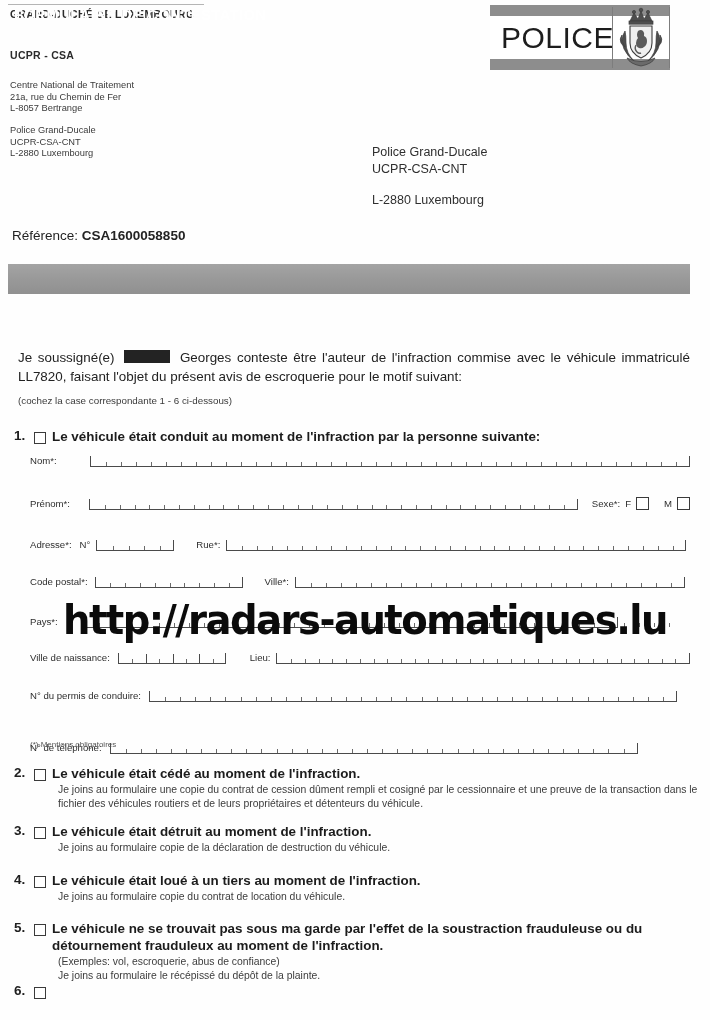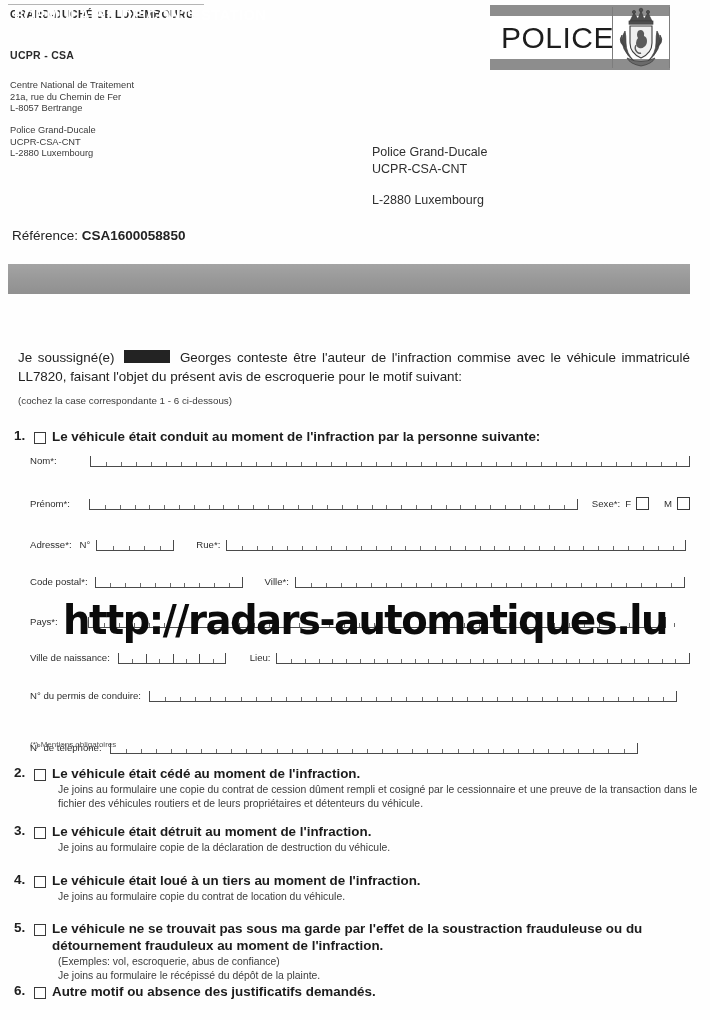--- a/index.html
+++ b/index.html
@@ -540,21 +540,21 @@
         <span class="tick" style="left: 285px;"></span>
         <span class="tick" style="left: 300px;"></span>
         <span class="tick" style="left: 315px;"></span>
         <span class="tick" style="left: 330px;"></span>
         <span class="tick" style="left: 345px;"></span>
         <span class="tick" style="left: 360px;"></span>
         <span class="tick" style="left: 375px;"></span>
       </span>
   </div>
 
-  <div class="frow" style="left:30px; top:616px; width:636px;">
+  <div class="frow" style="left:30px; top:616px; width:588px;">
     <span class="flabel" style="width:60px">Pays*:</span>
     <span class="comb" style="width:600px">
         <span class="tick" style="left: 15px;"></span>
         <span class="tick" style="left: 30px;"></span>
         <span class="tick" style="left: 45px;"></span>
         <span class="tick" style="left: 60px;"></span>
         <span class="tick" style="left: 75px;"></span>
         <span class="tick" style="left: 90px;"></span>
         <span class="tick" style="left: 105px;"></span>
         <span class="tick" style="left: 120px;"></span>
@@ -753,19 +753,18 @@
       <span class="item-title" style="display:block">Le véhicule ne se trouvait pas sous ma garde par l'effet de la soustraction frauduleuse ou du détournement frauduleux au moment de l'infraction.</span>
     </div>
     <div class="item-note" style="white-space:pre-line">(Exemples: vol, escroquerie, abus de confiance)
 Je joins au formulaire le récépissé du dépôt de la plainte.</div>
   </div>
 
   <div class="item" style="top:983px">
     <div class="item-head">
       <span class="item-num">6.</span>
       <span class="cbox"></span>
-      <span class="item-title">Autre motif ou absence des justificatifs demandés.</span>
     </div>
   </div>
 
   <div class="watermark">http://radars-automatiques.lu</div>
 
 </div>
 
 </body></html>

